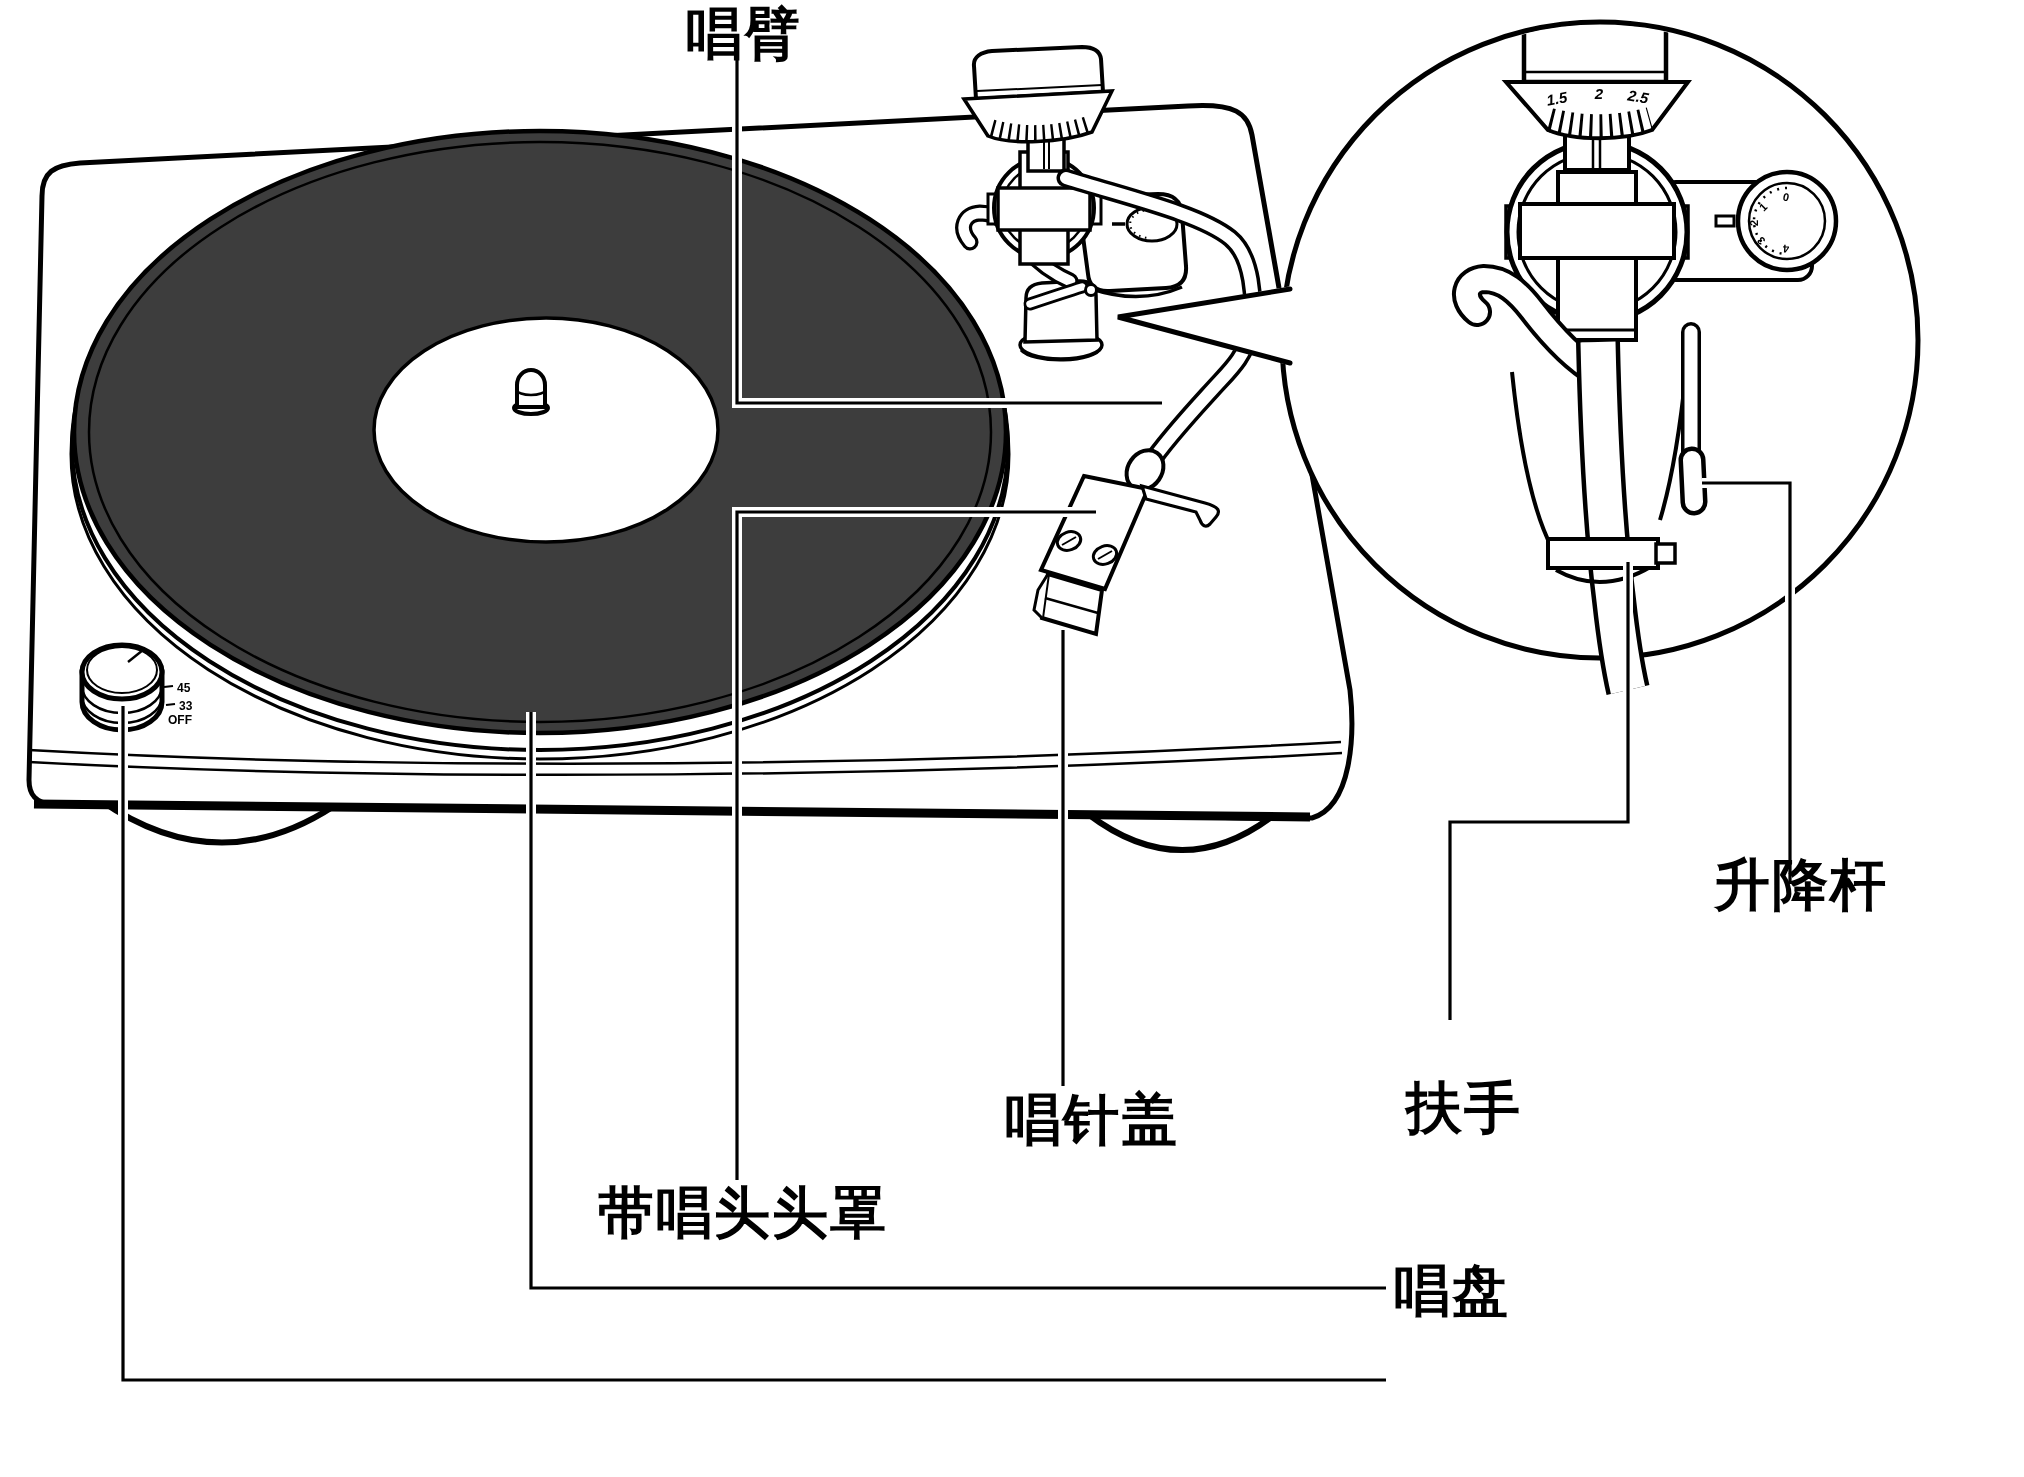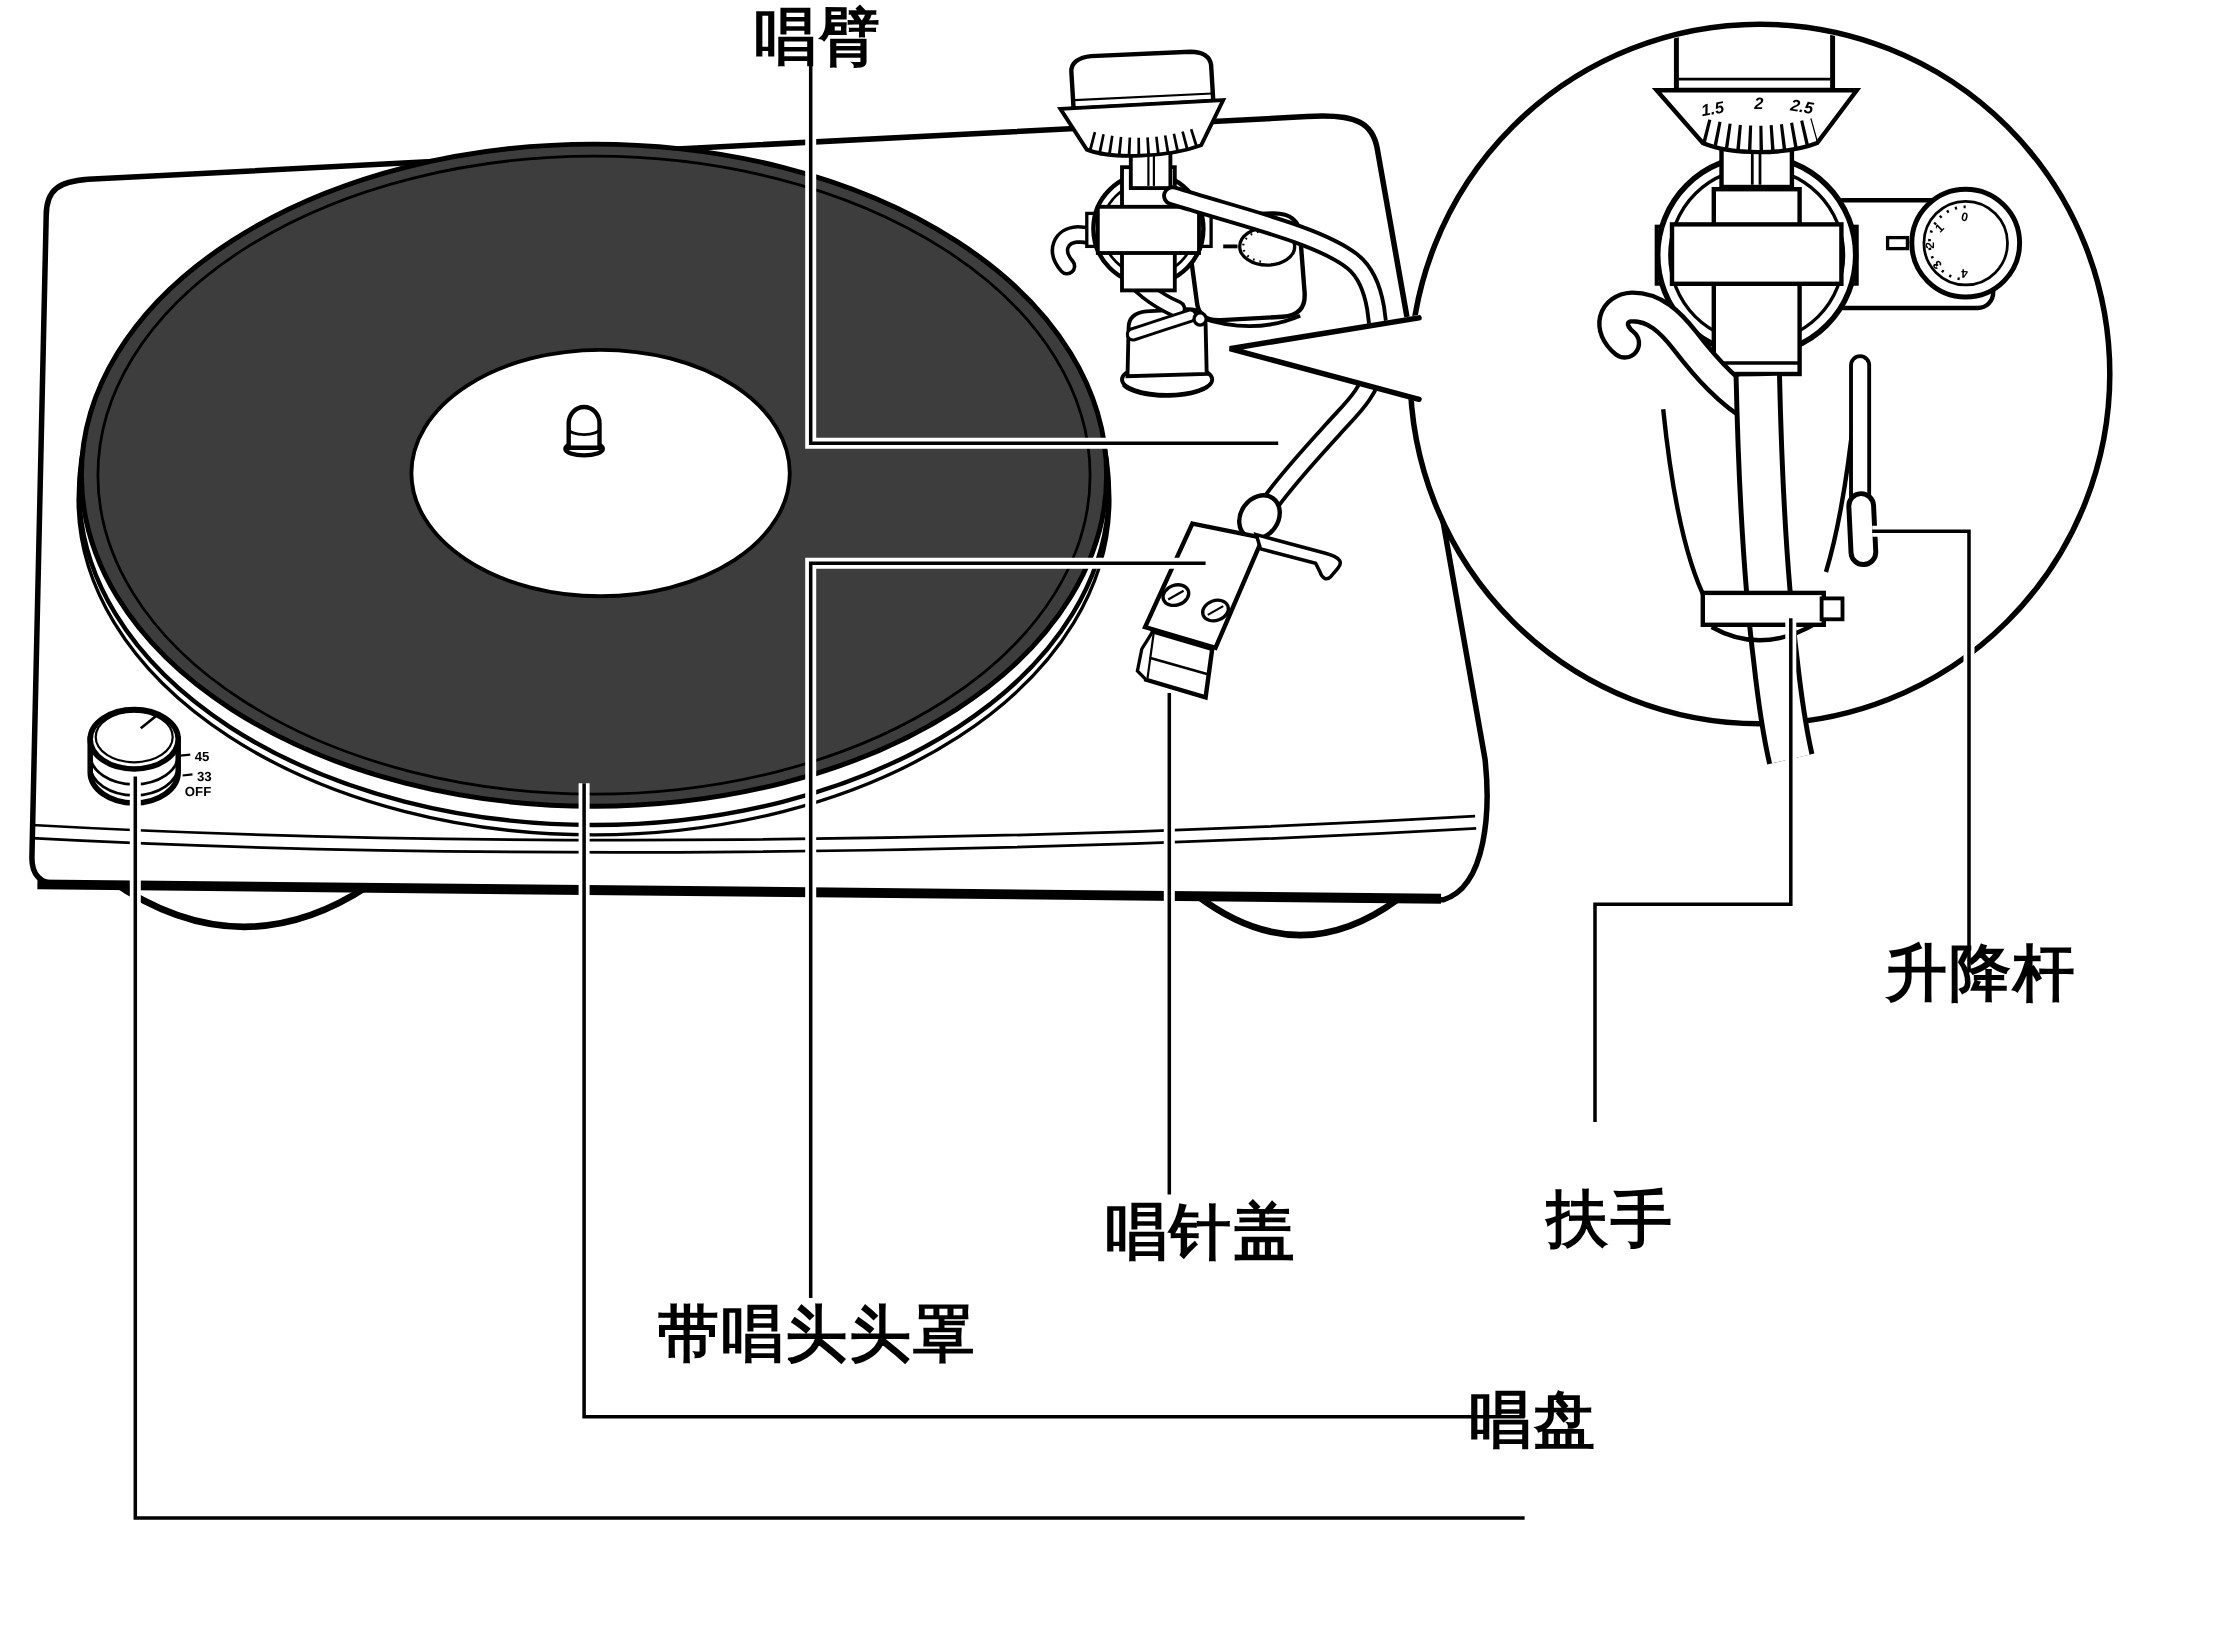--- a/index.html
+++ b/index.html
@@ -197,14 +197,14 @@
     <path d="M 1702,483 L 1790,483 L 1790,884" stroke="#fff" stroke-width="10"></path>
     <path d="M 1702,483 L 1790,483 L 1790,884" stroke="#000" stroke-width="3.2"></path>
   </g>
 </svg>
 
   <div class="lbl" style="left:686px;top:6px;">唱臂</div>
   <div class="lbl" style="left:1714px;top:857px;text-align:right;">升降杆</div>
   <div class="lbl" style="left:1406px;top:1080px;">扶手</div>
   <div class="lbl" style="left:984px;top:1092px;margin-left:21px;">唱针盖</div>
   <div class="lbl" style="left:598px;top:1185px;">带唱头头罩</div>
-  <div class="lbl" style="left:1336px;top:1263px;text-align:center;">唱盘</div>
+  <div class="lbl" style="left:1394px;top:1263px;text-align:center;">唱盘</div>
 </div>
 
 </body></html>

